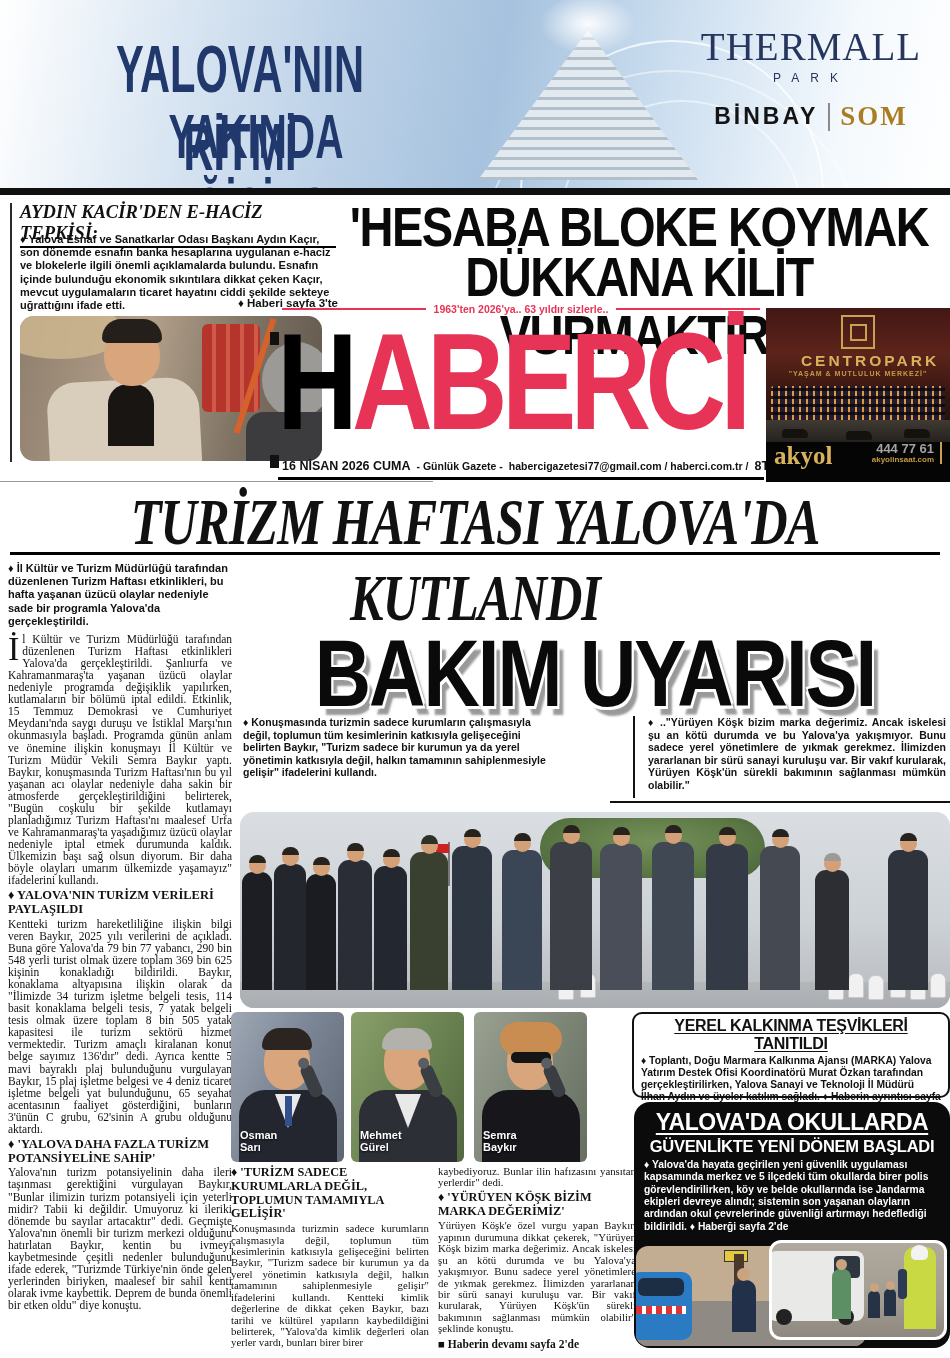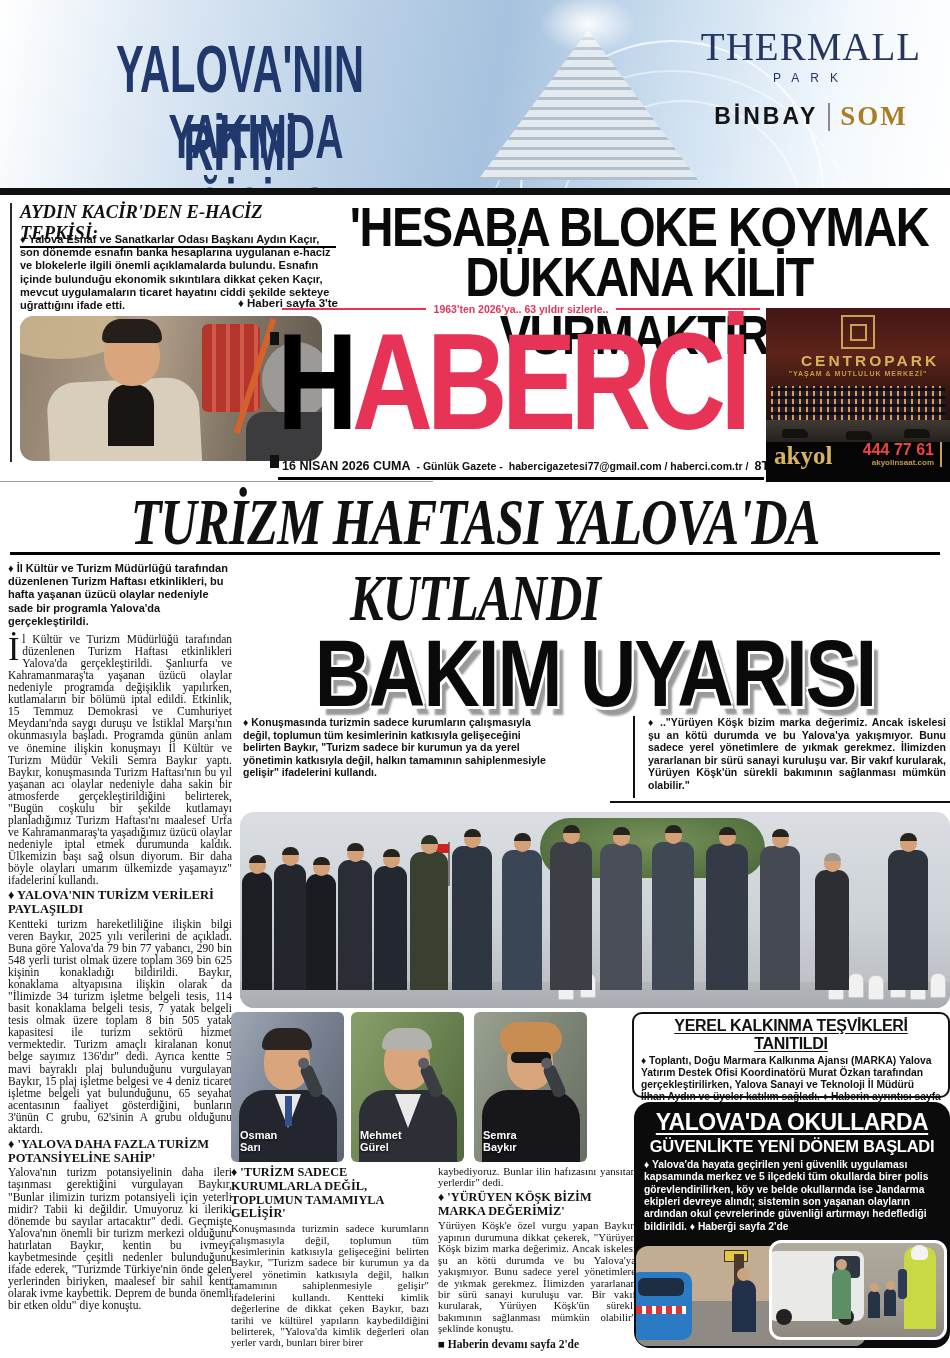--- a/index.html
+++ b/index.html
@@ -85,21 +85,21 @@
   .cp-bldg{position:absolute;left:5px;top:78px;width:174px;height:34px;border-radius:3px;
     background:repeating-linear-gradient(90deg,rgba(244,168,74,.9) 0 2px,rgba(34,28,48,.95) 2px 7px);}
   .cp-bldg:after{content:"";position:absolute;inset:0;
     background:repeating-linear-gradient(0deg,transparent 0 5px,rgba(10,8,14,.85) 5px 8px);}
   .cp-road{position:absolute;left:0;top:112px;width:184px;height:22px;background:linear-gradient(#403a34,#25211d);}
   .cp-car{position:absolute;width:26px;height:9px;border-radius:4px 6px 2px 2px;background:#14120f;}
   .cp-strip{position:absolute;left:0;bottom:0;width:184px;height:40px;background:#050505;
     display:flex;align-items:flex-start;padding:0 8px;box-sizing:border-box;gap:8px;}
   .ak-brand{font-family:"Liberation Serif",serif;font-weight:bold;font-size:25px;color:#d9b25c;flex:1;}
   .ak-right{text-align:right;line-height:1.05;border-right:2px solid #c8a24e;padding-right:6px;}
-  .ak-phone{font-size:16px;font-weight:bold;color:#ef4444;}
+  .ak-phone{font-size:13px;font-weight:bold;color:#a3a3a3;}
   .ak-site{font-size:8px;font-weight:bold;color:#c49a43;}
 
   
   .tz-hl{left:0;top:484px;width:950px;text-align:center;font-family:"Liberation Serif",serif;
     font-style:italic;font-weight:bold;}
   .tz-hl>span{display:block;font-size:52px;transform:scale(.97,1.28);transform-origin:center top;letter-spacing:-1px;}
   .tz-rule{left:10px;top:552px;width:930px;height:3px;background:#000;}
 
   
   .leftcol{left:8px;top:562px;width:224px;}

